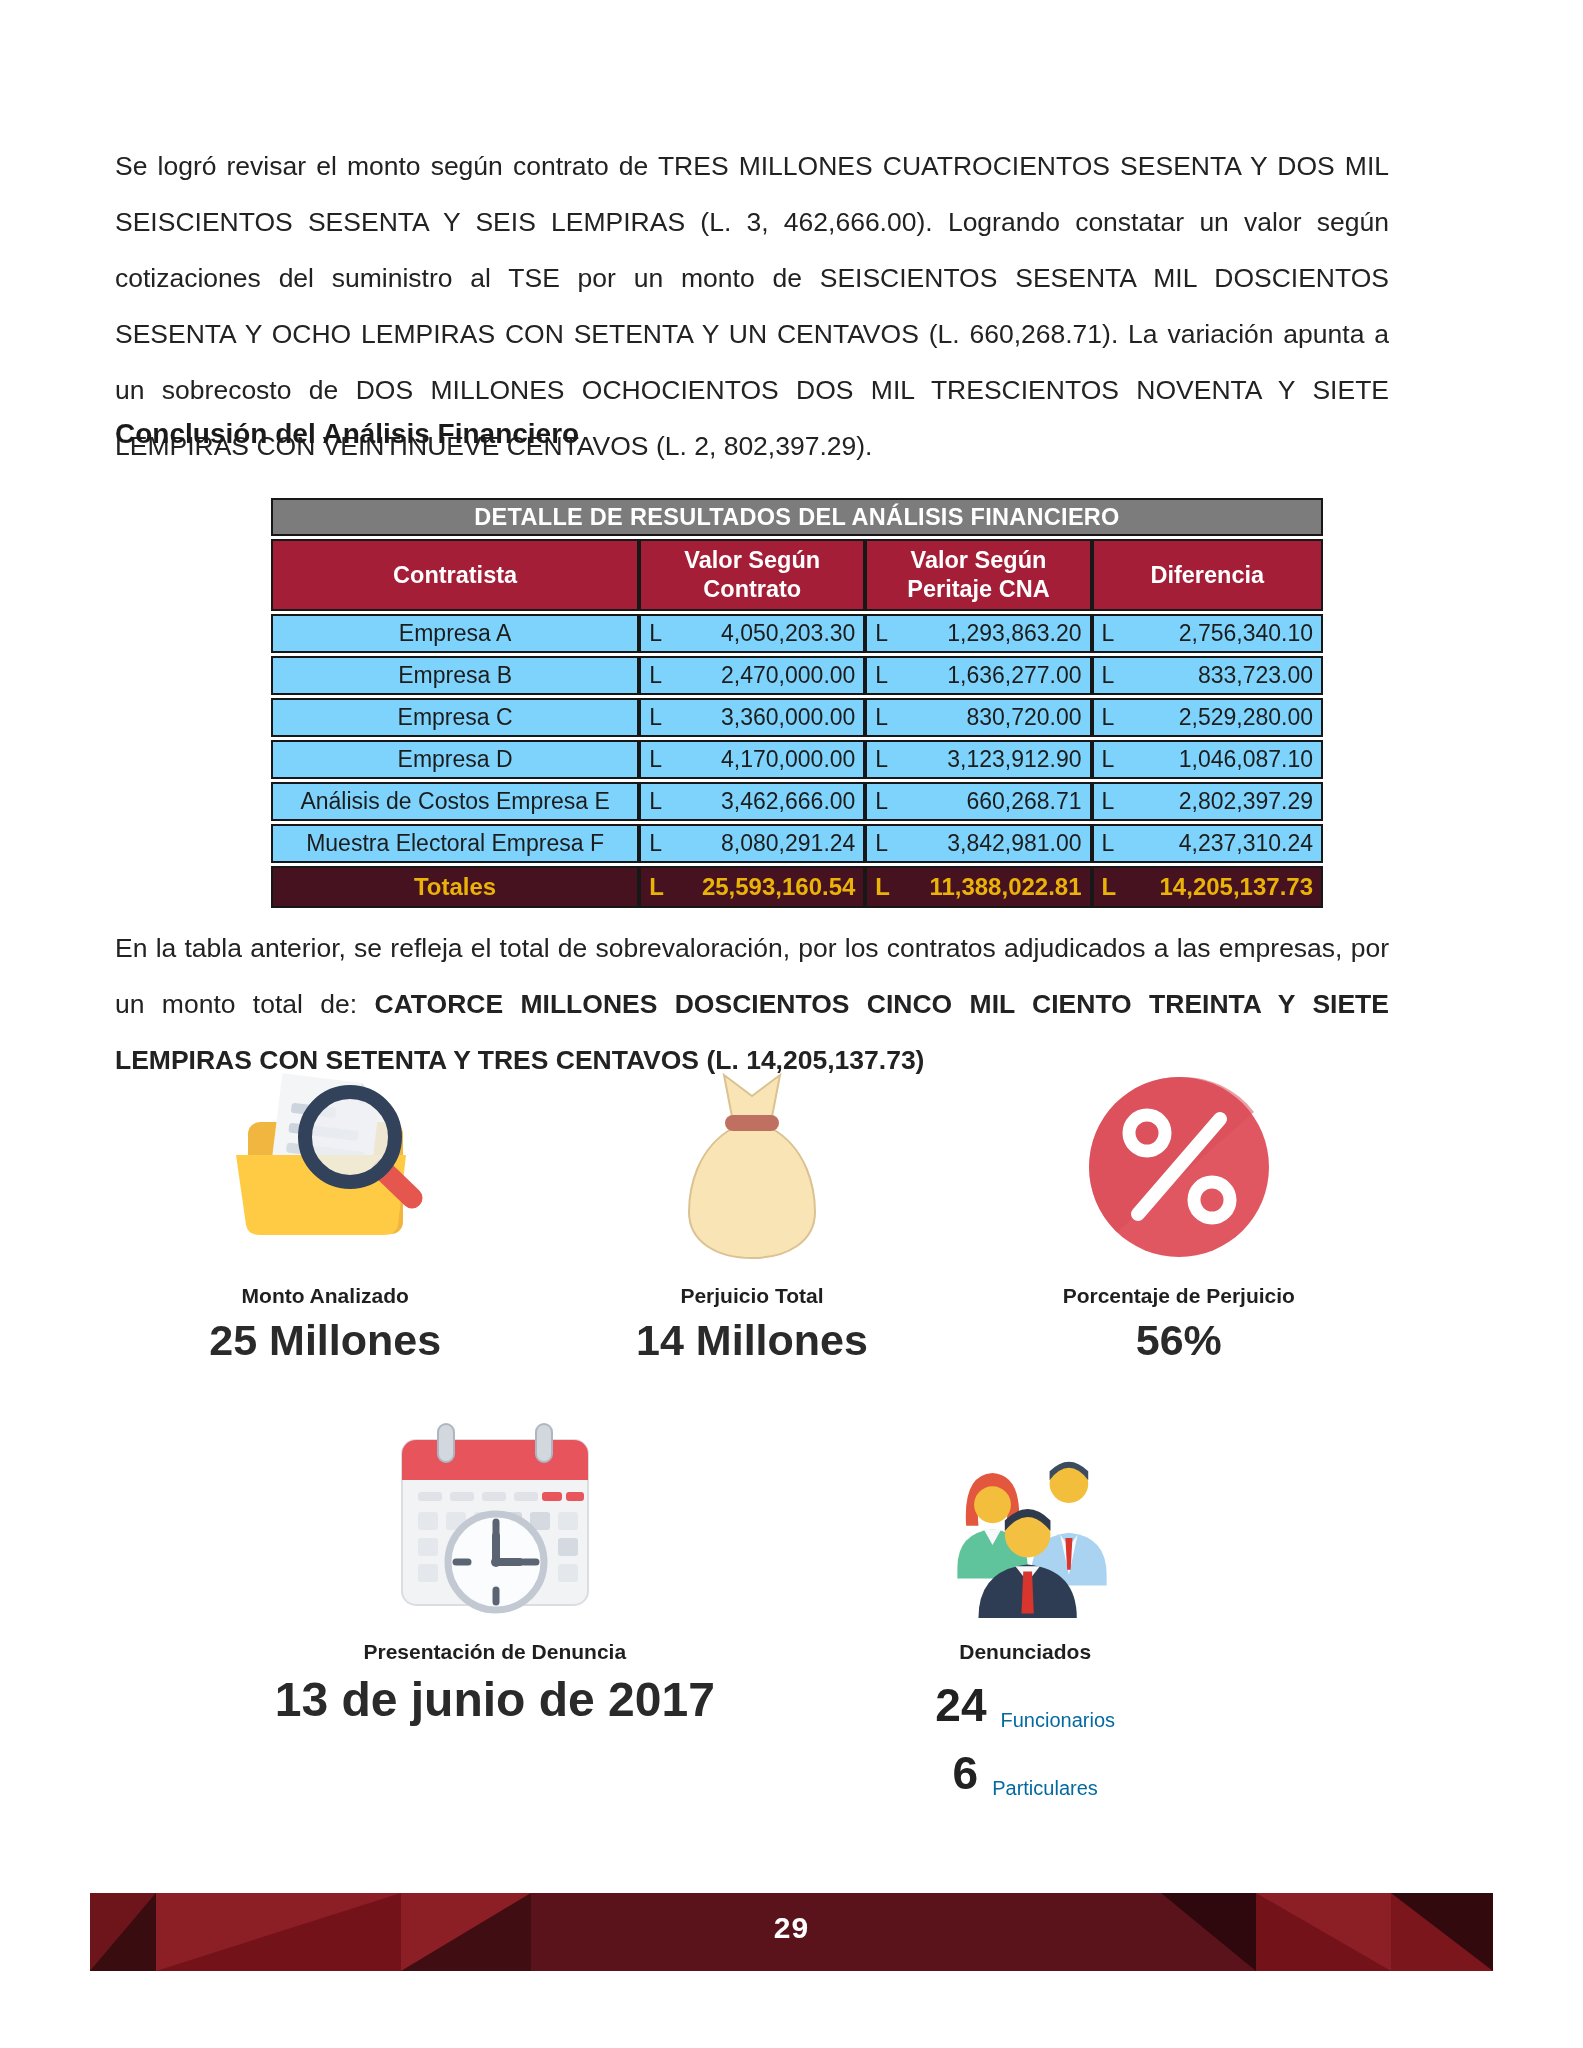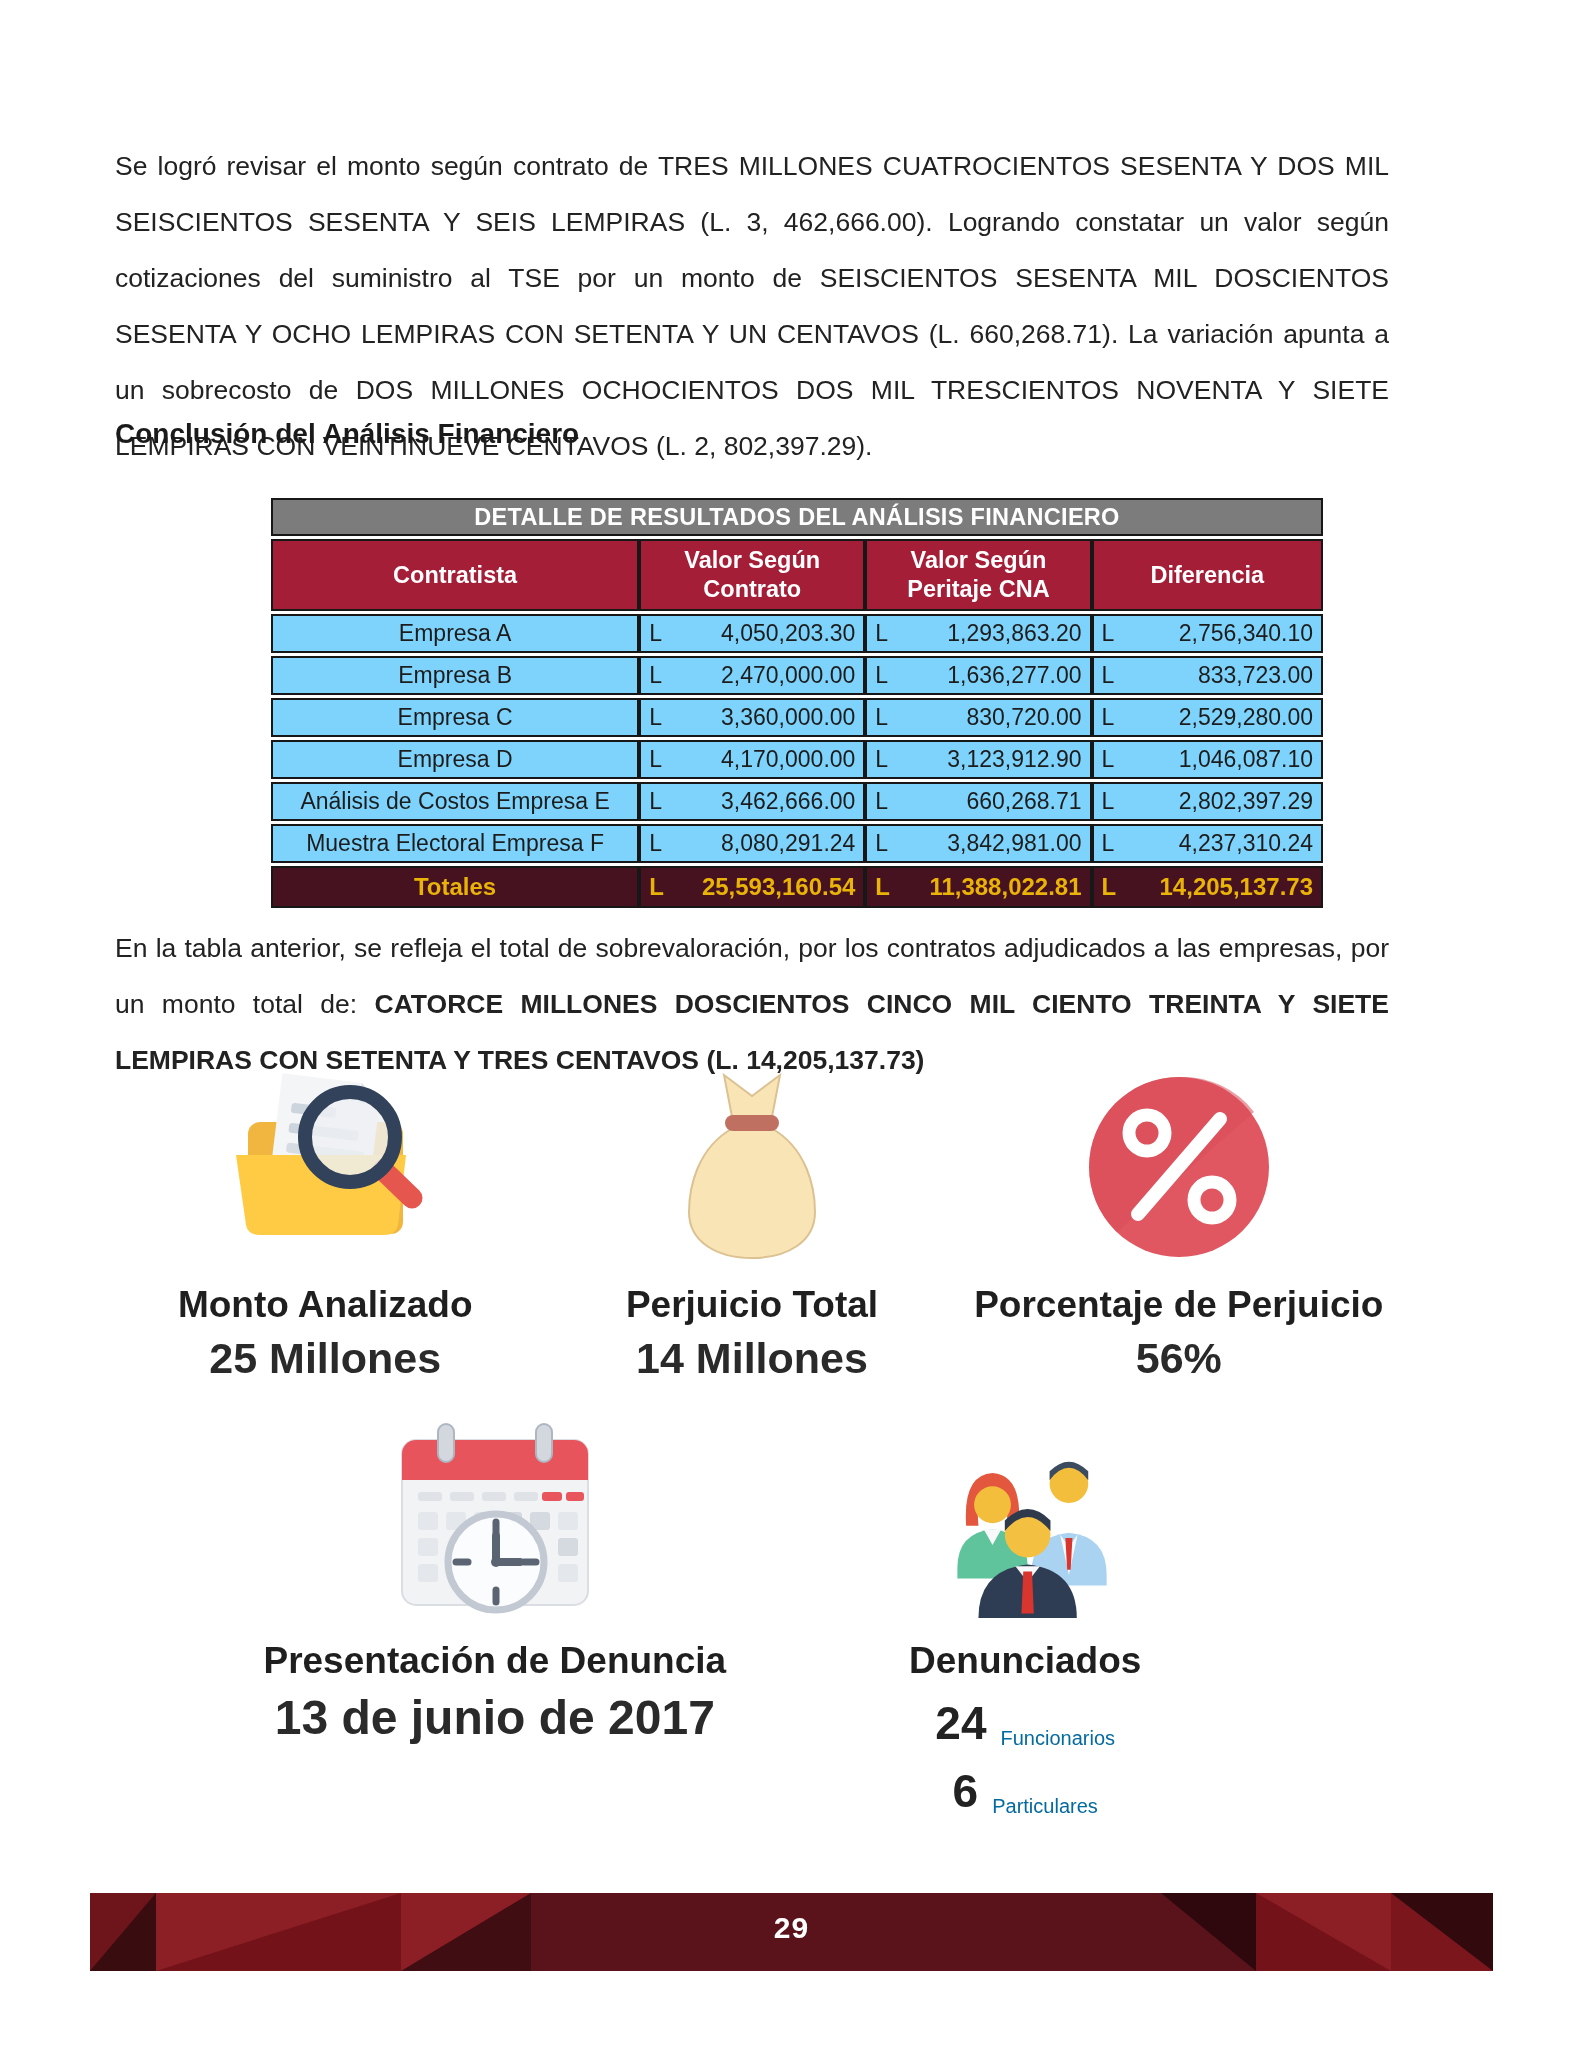--- a/index.html
+++ b/index.html
@@ -52,21 +52,21 @@
     display:flex;justify-content:space-between;
   }
   .stats-row1 .stat-col{width:33%;display:flex;flex-direction:column;align-items:center;}
   .stats-row2{
     position:absolute;left:250px;top:1428px;width:1020px;
     display:flex;justify-content:space-between;
   }
   .stats-row2 .stat-col{width:48%;display:flex;flex-direction:column;align-items:center;}
   .stat-icon{height:200px;display:flex;align-items:flex-end;justify-content:center;}
   .stats-row2 .stat-icon{height:190px;}
-  .stat-label{margin-top:22px;font-size:37px;font-weight:bold;color:#1f1f1f;}
+  .stat-label{margin-top:22px;font-size:21px;font-weight:bold;color:#1f1f1f;}
   .stat-value{margin-top:8px;font-size:43px;font-weight:bold;color:#2a2a2a;}
   .stats-row2 .stat-value{font-size:48px;}
   .count-line{display:flex;align-items:flex-end;gap:14px;margin-top:14px;}
   .count-num{font-size:46px;font-weight:bold;color:#222;}
   .count-word{font-size:20px;color:#0369a1;}
   
   .footer-banner{position:absolute;left:90px;top:1893px;width:1403px;height:78px;}
   .footer-banner svg{position:absolute;left:0;top:0;}
   .page-number{
     position:absolute;left:0;right:0;top:18px;text-align:center;

